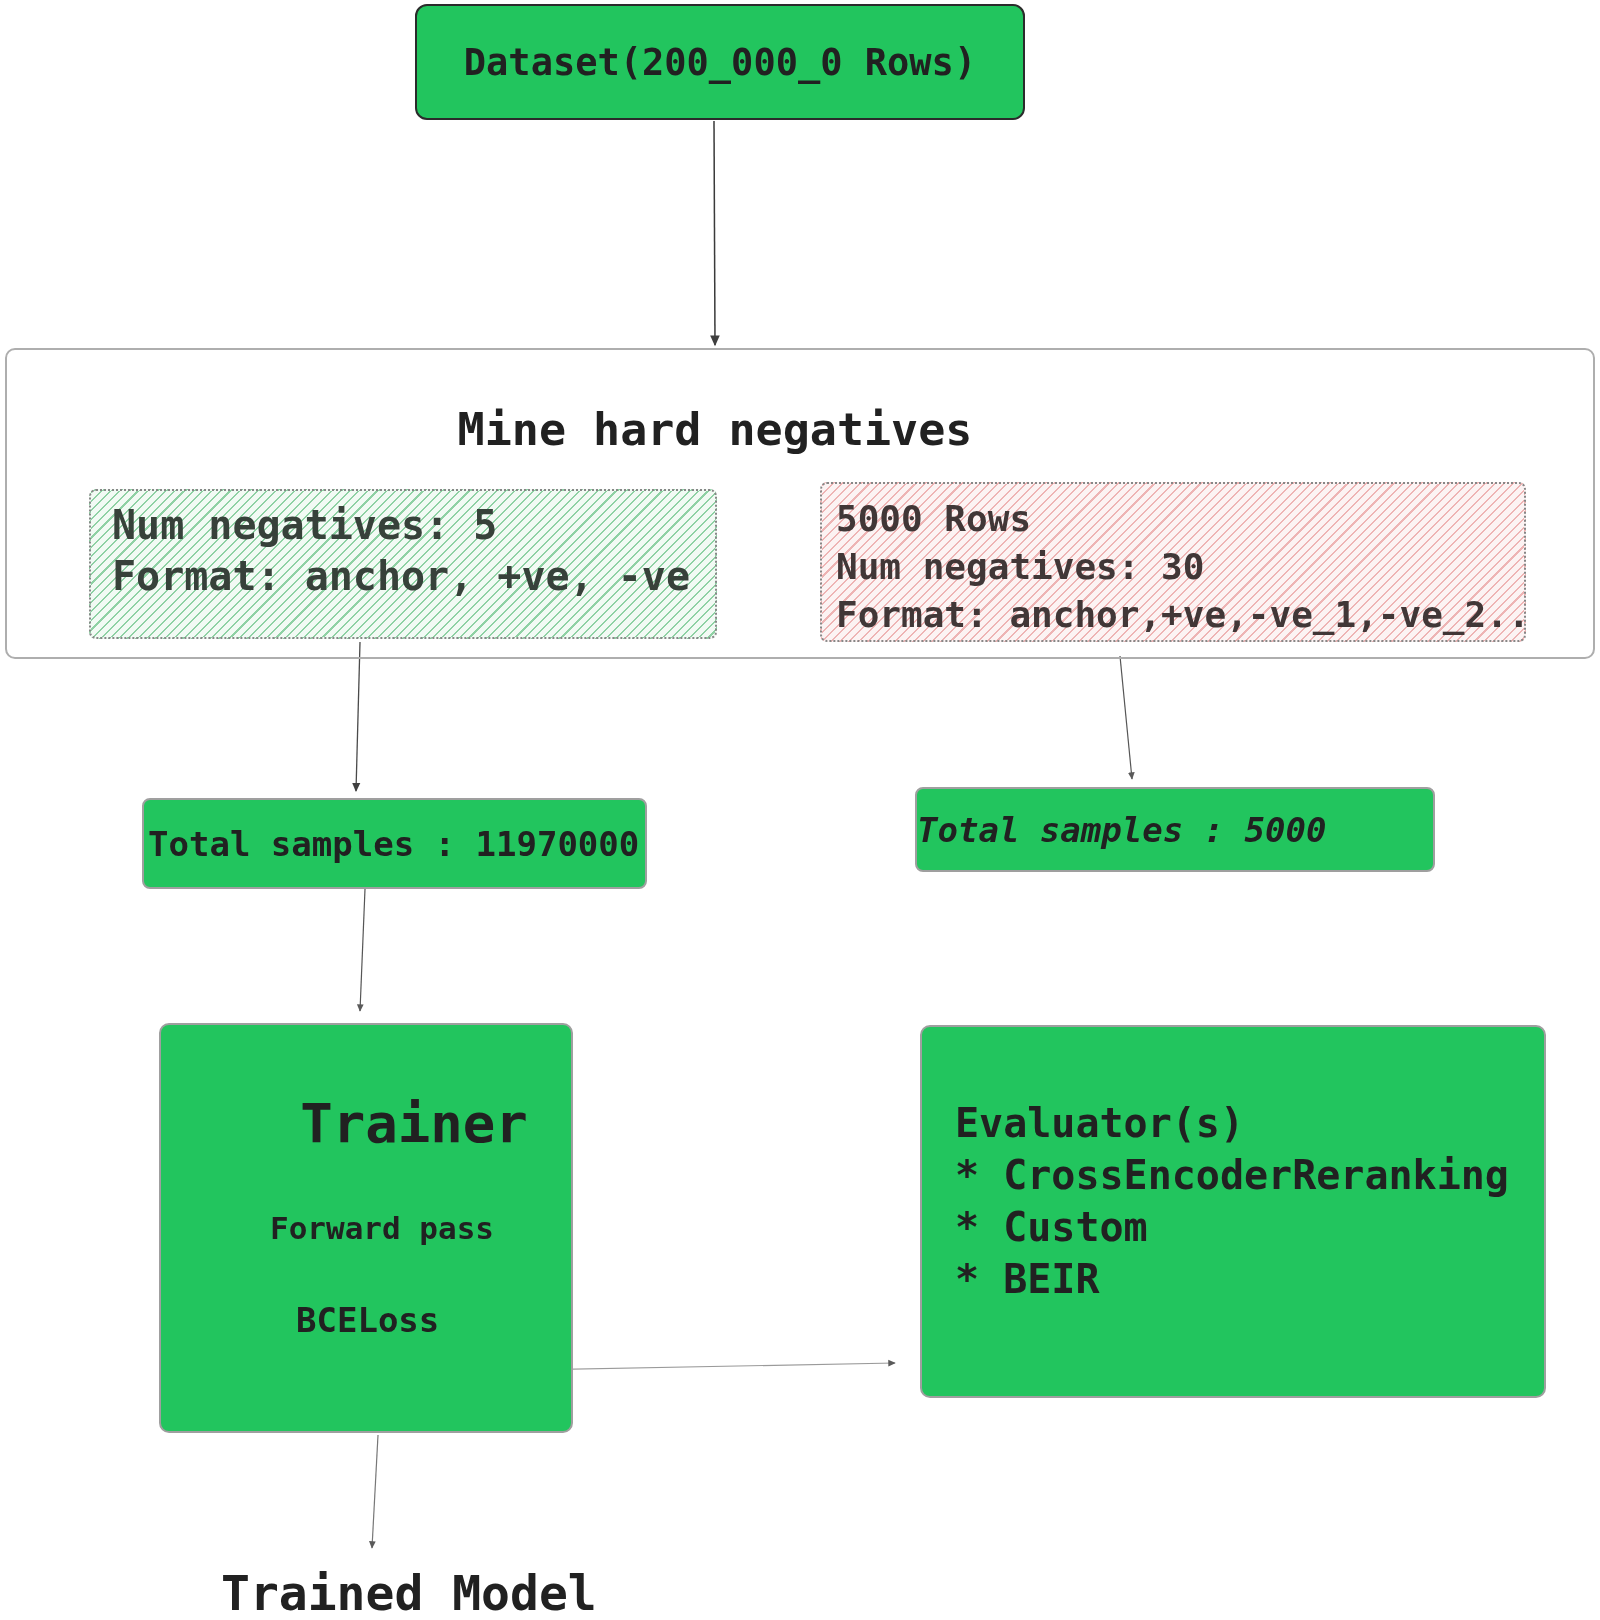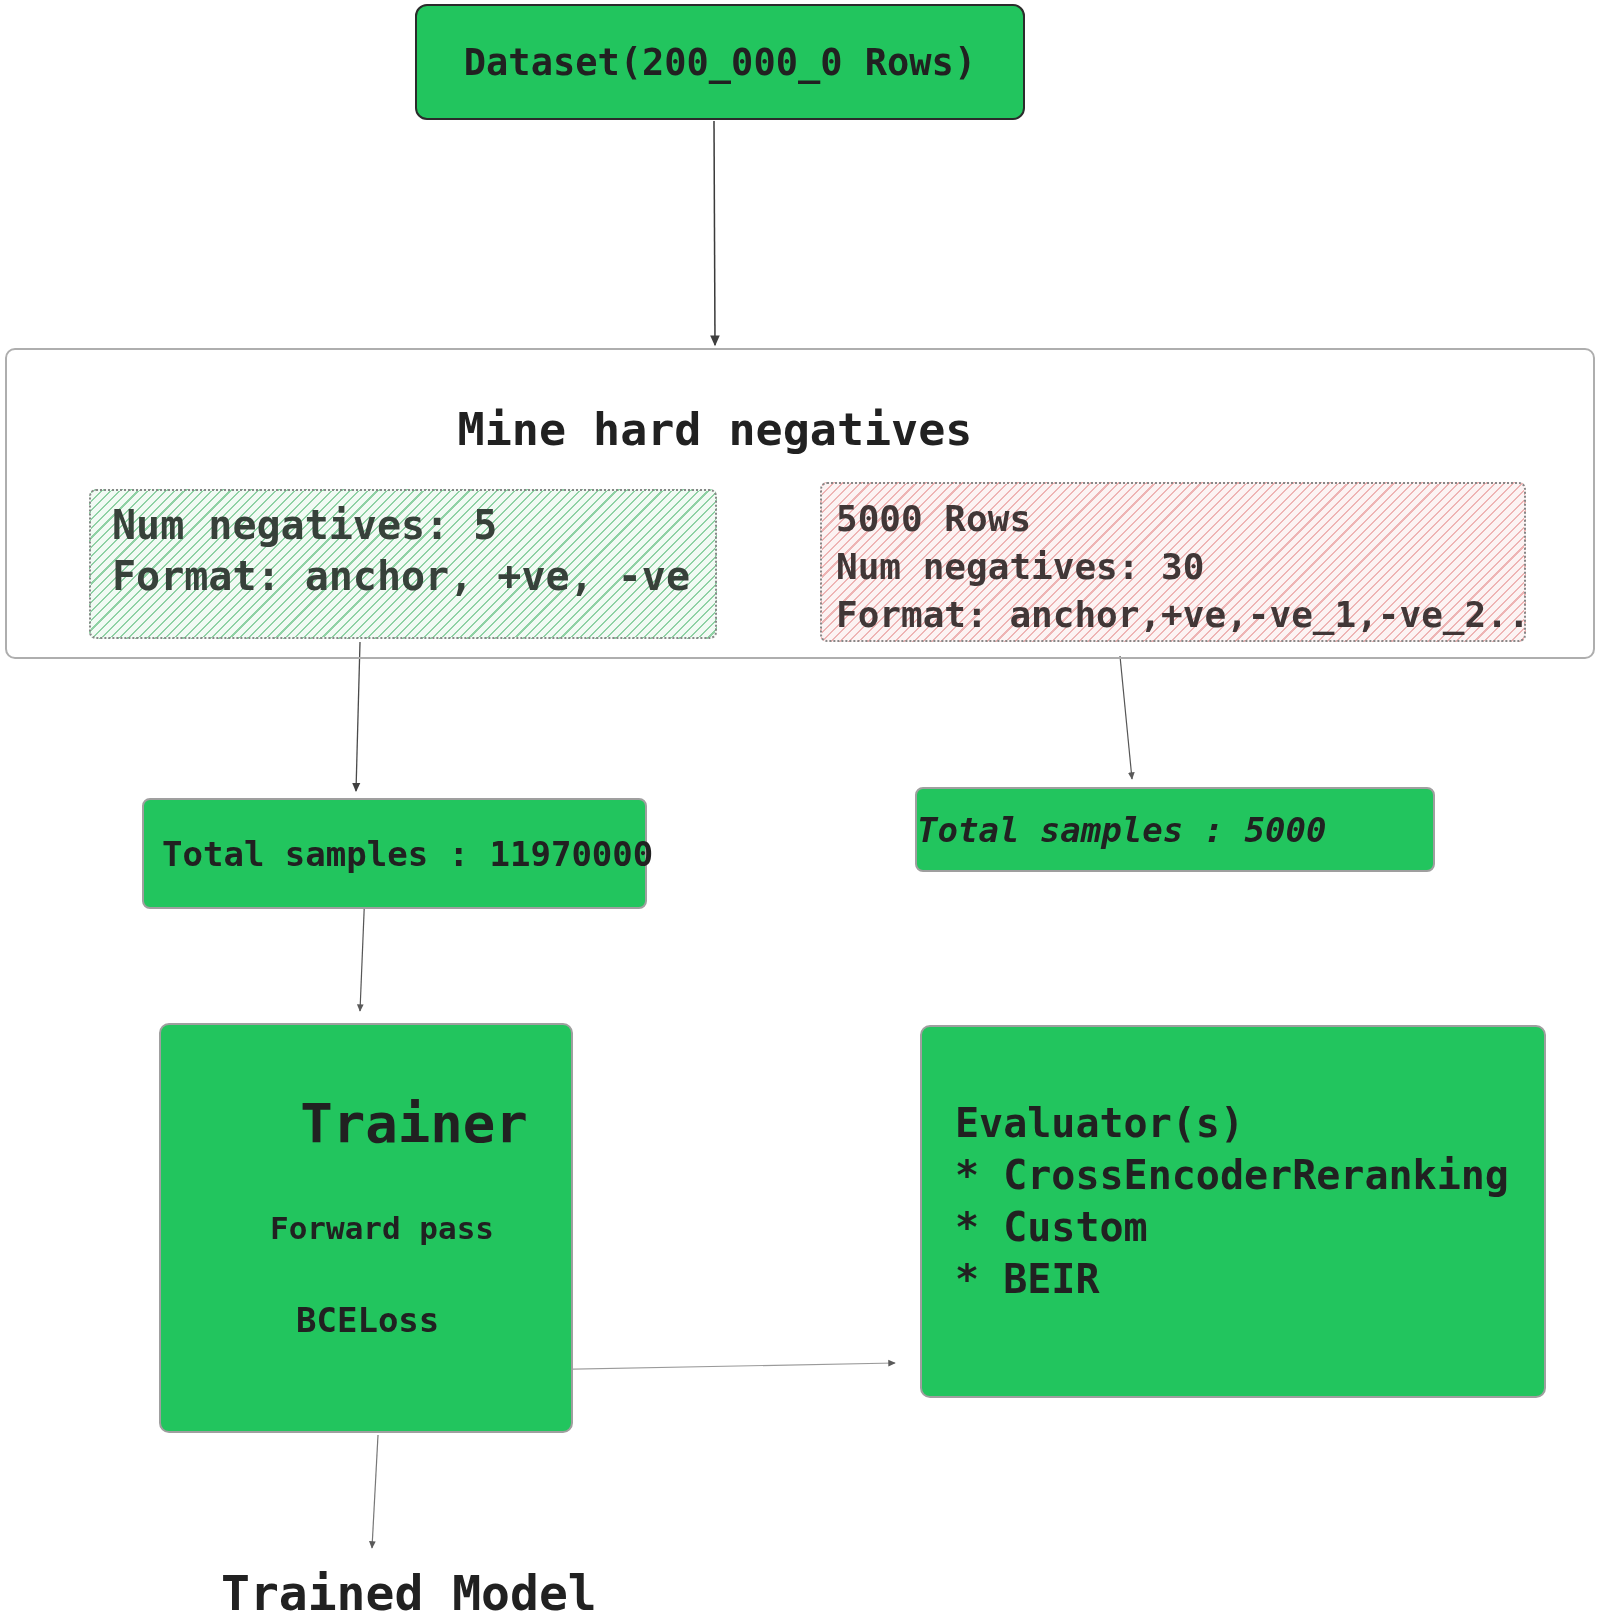--- a/index.html
+++ b/index.html
@@ -31,21 +31,21 @@
   .split-eval{left:792px;top:482px;width:706px;height:160px;
     background-color:var(--eval-split-bg,#fcf3f3);
     background-image:repeating-linear-gradient(135deg,
       var(--eval-split-hatch,#eeb4b4) 0px,var(--eval-split-hatch,#eeb4b4) 1.5px,
       transparent 1.5px,transparent 6.5px);
     padding:11px 0 0 14px;margin-left:28px;}
   .split-eval .node-label{font-size:36px;line-height:48px;color:#413737;}
 
   .total-box{border:2px solid var(--box-border,#9f9f9f);border-radius:8px;
     display:flex;align-items:center;}
-  .total-train{left:142px;top:798px;width:505px;height:111px;padding-left:18px;}
+  .total-train{left:142px;top:798px;width:505px;height:91px;padding-left:4px;}
   .total-eval{left:915px;top:787px;width:520px;height:85px;font-style:italic;}
   .total-box .node-label{font-size:34px;}
 
   .trainer-box{left:159px;top:1023px;width:414px;height:410px;
     border:2px solid var(--box-border,#9f9f9f);border-radius:10px;}
   .trainer-title{position:absolute;left:159px;top:1095px;width:414px;
     text-align:center;font-size:54px;line-height:58px;padding-left:48px;}
   .trainer-step1{position:absolute;left:270px;top:1209px;font-size:31px;line-height:38px;}
   .trainer-step2{position:absolute;left:296px;top:1299px;font-size:34px;line-height:42px;}
 

